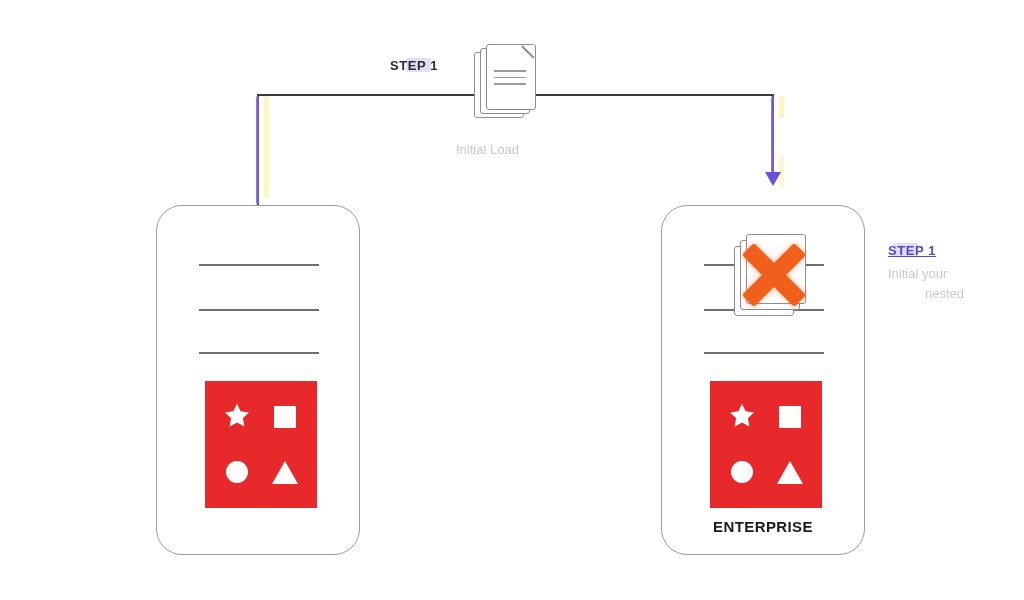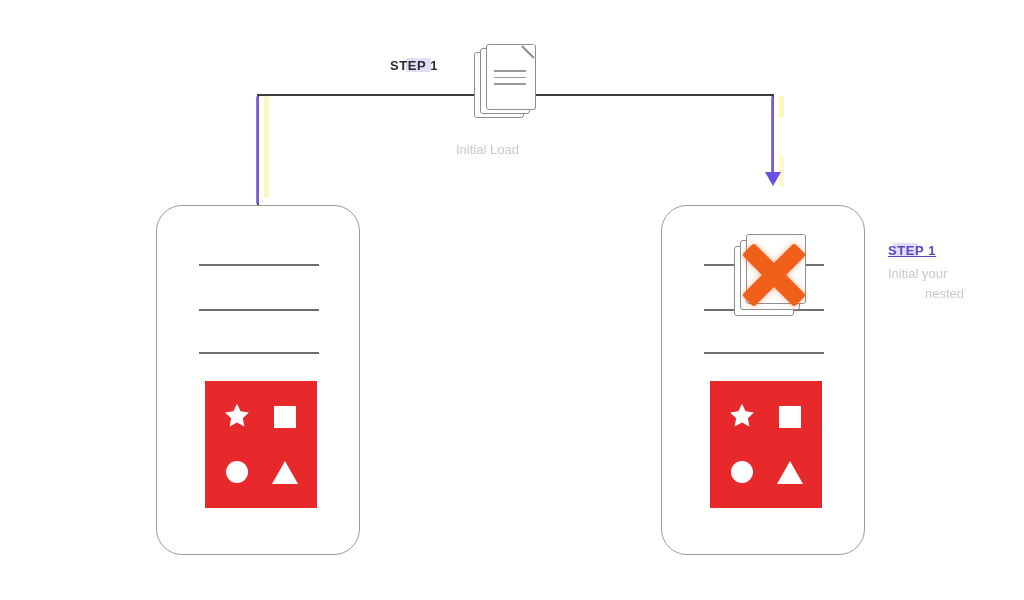--- a/index.html
+++ b/index.html
@@ -262,20 +262,21 @@
       <span class="shape-star">
         <svg width="26" height="26" viewBox="0 0 24 24" aria-hidden="true">
           <polygon points="12,1.5 15.3,8.6 23,9.6 17.4,15 18.8,22.5 12,18.9 5.2,22.5 6.6,15 1,9.6 8.7,8.6" fill="#ffffff"></polygon>
         </svg>
       </span>
       <span class="shape-square"></span>
       <span class="shape-circle"></span>
       <span class="shape-triangle"></span>
     </div>
 
+    <div class="logo-caption" style="left:0px; top:312px; width:202px;">ENTERPRISE</div>
   </div>
 
   <div class="hl-box" style="left:893px; top:243px; width:25px; height:14px;"></div>
   <div class="step-label highlight" style="left:888px; top:243px;text-decoration:underline;">STEP 1</div>
   <div class="caption" style="left:888px; top:265px;">Initial your</div>
   <div class="caption" style="left:925px; top:285px;">nested</div>
 
 </div>
 
 </body></html>

